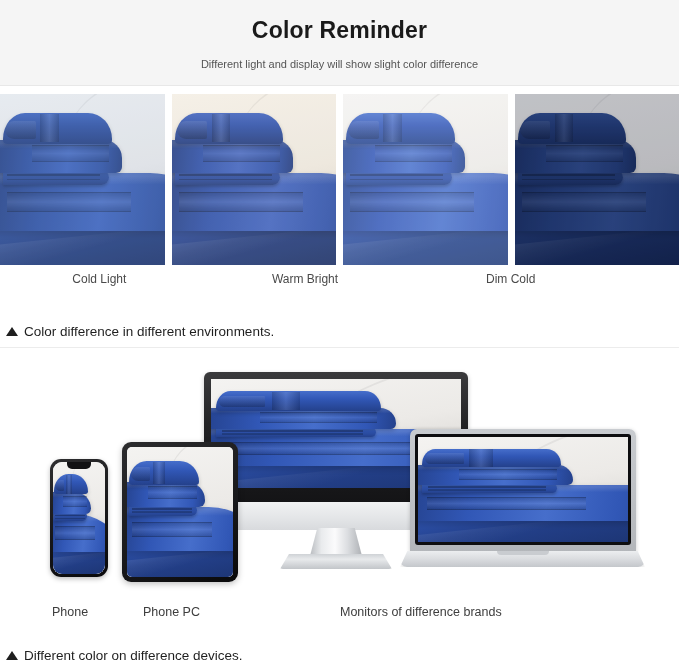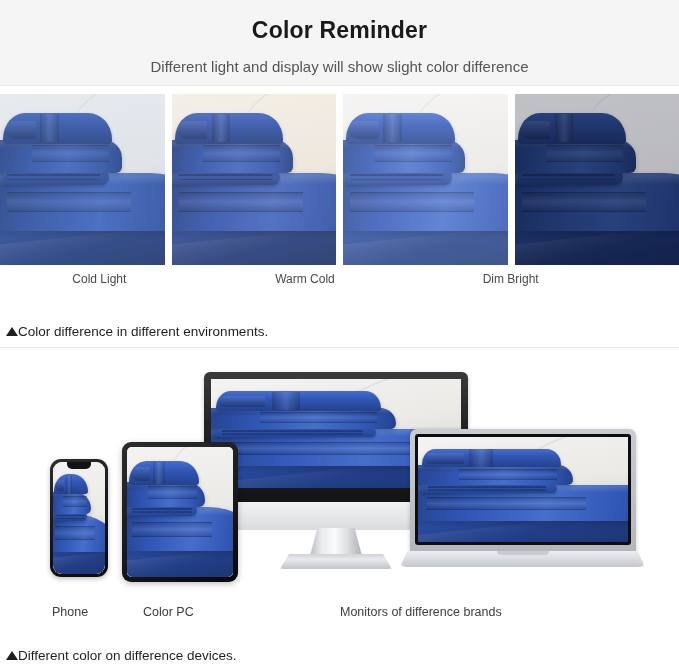--- a/index.html
+++ b/index.html
@@ -32,21 +32,21 @@
   .header-title {
     text-align: center;
     font-size: 23px;
     font-weight: bold;
     color: #1a1a1a;
     letter-spacing: 0.2px;
     padding-top: 17px;
   }
   .header-sub {
     text-align: center;
-    font-size: 15px;
+    font-size: 11px;
     color: #555555;
     padding-top: 14px;
   }
 
   
   .strip {
     position: absolute;
     left: 0; top: 94px;
     width: 679px;
     height: 171px;
@@ -193,20 +193,21 @@
   }
 
   
   .caption {
     position: absolute;
     left: 6px;
     font-size: 13.5px;
     color: #1f1f1f;
     display: flex;
     align-items: center;
+    gap: 6px;
   }
   .caption-1 { top: 324px; }
   .caption-2 { top: 648px; }
   .tri {
     display: inline-block;
     width: 0; height: 0;
     border-left: 6px solid transparent;
     border-right: 6px solid transparent;
     border-bottom: 9px solid #1f1f1f;
   }
@@ -424,22 +425,22 @@
           <div class="towel-flap"></div>
           <div class="towel-mid"></div>
           <div class="towel-top"></div>
           <div class="tone" style="background:rgba(10,18,45,0.22)"></div>
         </div>
       </div>
     </div>
 
   <div class="strip-labels" id="strip-labels">
       <div class="lbl">Cold Light</div>
-      <div class="lbl">Warm Cold</div>
-      <div class="lbl">Dim Bright</div>
+      <div class="lbl">Warm Bright</div>
+      <div class="lbl">Dim Cold</div>
     </div>
 
   <div class="caption caption-1">
     <span class="tri"></span>
     <span>Color difference in different environments.</span>
   </div>
 
   <div class="divider"></div>
 
   <div class="devices">
@@ -509,21 +510,21 @@
             <div class="towel-top"></div>
           </div>
         <div class="phone-notch"></div>
       </div>
     </div>
 
   </div>
 
   <div class="dev-labels">
     <span class="dl-phone">Phone</span>
-    <span class="dl-tablet">Color PC</span>
+    <span class="dl-tablet">Phone PC</span>
     <span class="dl-monitor">Monitors of difference brands</span>
   </div>
 
   <div class="caption caption-2">
     <span class="tri"></span>
     <span>Different color on difference devices.</span>
   </div>
 
 </div>
 

